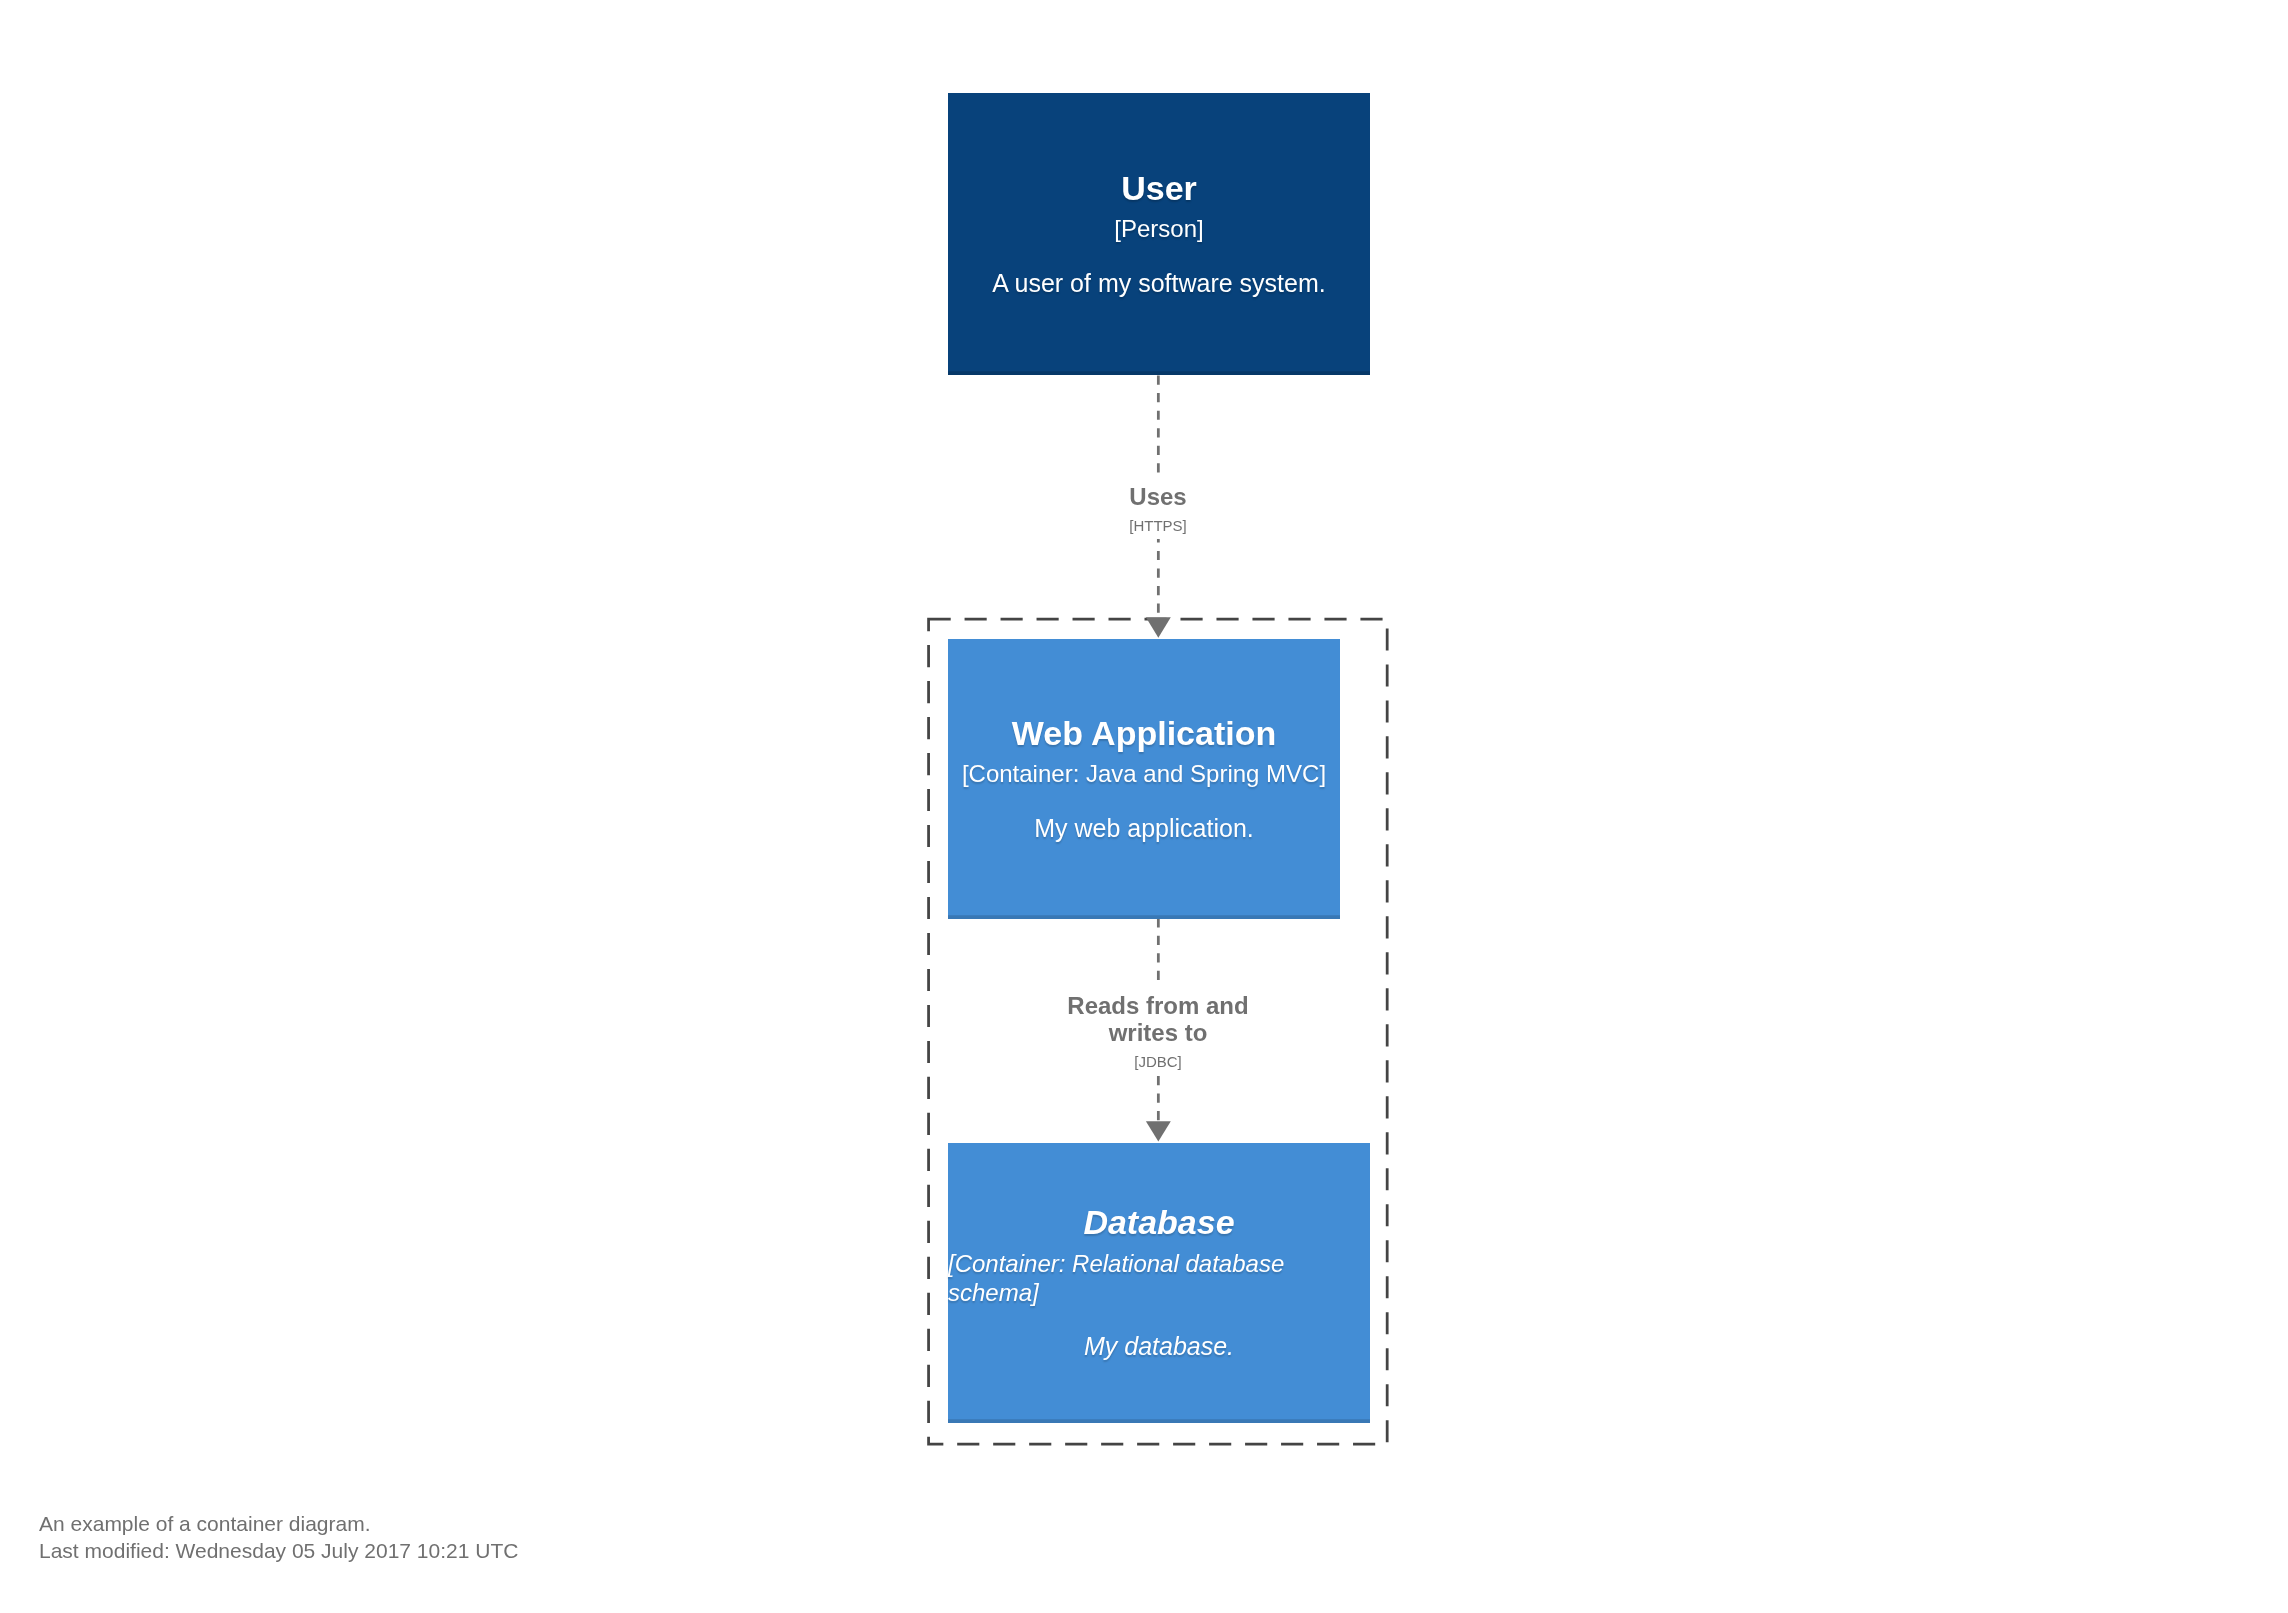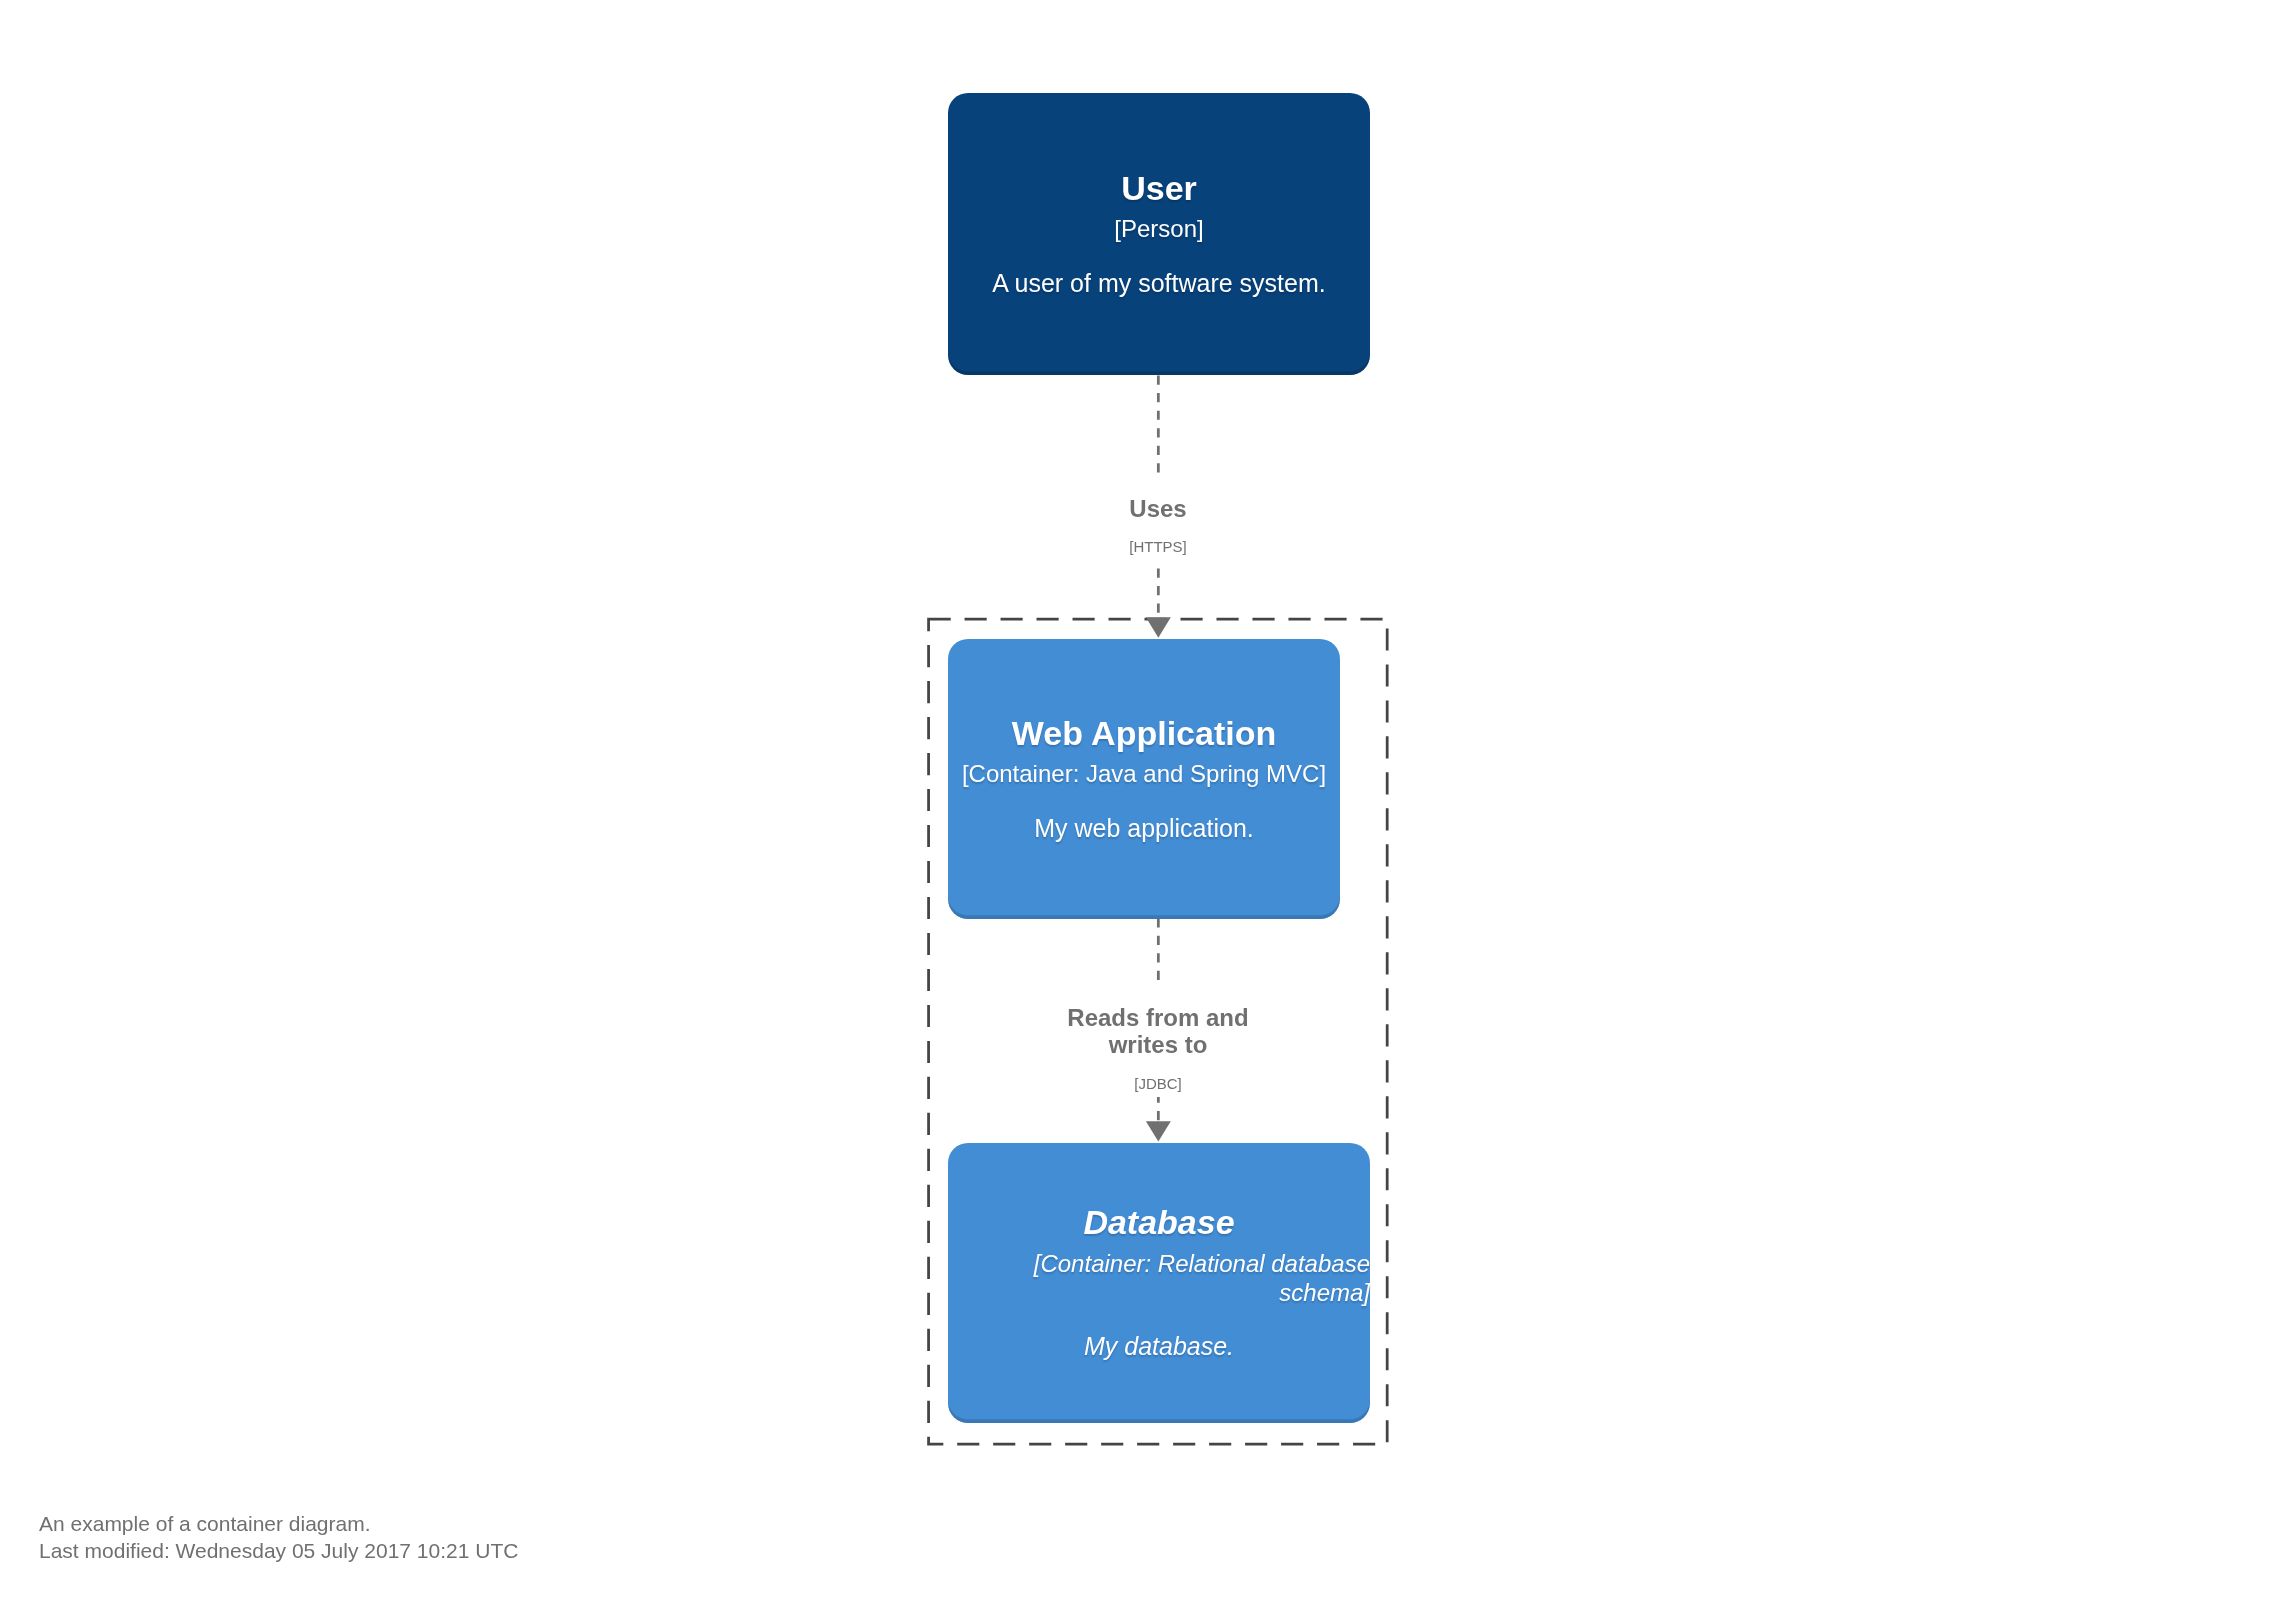--- a/index.html
+++ b/index.html
@@ -25,26 +25,25 @@
   }
   svg.wires {
     position: absolute; left: 0; top: 0;
     width: 2289px; height: 1613px;
     z-index: 1;
   }
   .node {
     position: absolute;
     display: flex; flex-direction: column;
     align-items: center; justify-content: center;
-    text-align: right;
+    text-align: left;
     color: #ffffff;
     z-index: 2;
     box-shadow: inset 0 -3.7px 0 rgba(0,0,0,0.15);
     cursor: default;
-    border-radius: 20px;
   }
   .node .name {
     font-size: 34px; font-weight: 700; line-height: 1.15;
     text-shadow: 0 1.8px 1.8px rgba(0,0,0,0.18);
   }
   .node .meta {
     font-size: 24px; margin-top: 7.4px; line-height: 1.2;
     text-shadow: 0 1.8px 1.8px rgba(0,0,0,0.18);
   }
   .node .desc {
@@ -58,21 +57,21 @@
     position: absolute;
     left: 1158px; transform: translateX(-50%);
     text-align: center;
     color: var(--relationship-fg);
     background: var(--canvas-bg);
     padding: 5.5px 13px;
     z-index: 3;
   }
   .rel-label .rlabel {
     font-size: 24px; font-weight: 700; line-height: 1.15;
-    max-width: 231px; margin: 16px auto;
+    max-width: 231px; margin: 4px auto;
   }
   .rel-label .rmeta { font-size: 15px; margin-top: 6.5px; }
   .rel-uses  { top: 473px; }
   .rel-reads { top: 982px; }
   .footer {
     position: absolute;
     left: 39px; top: 1510px;
     z-index: 2;
   }
   .footer .ftitle {

